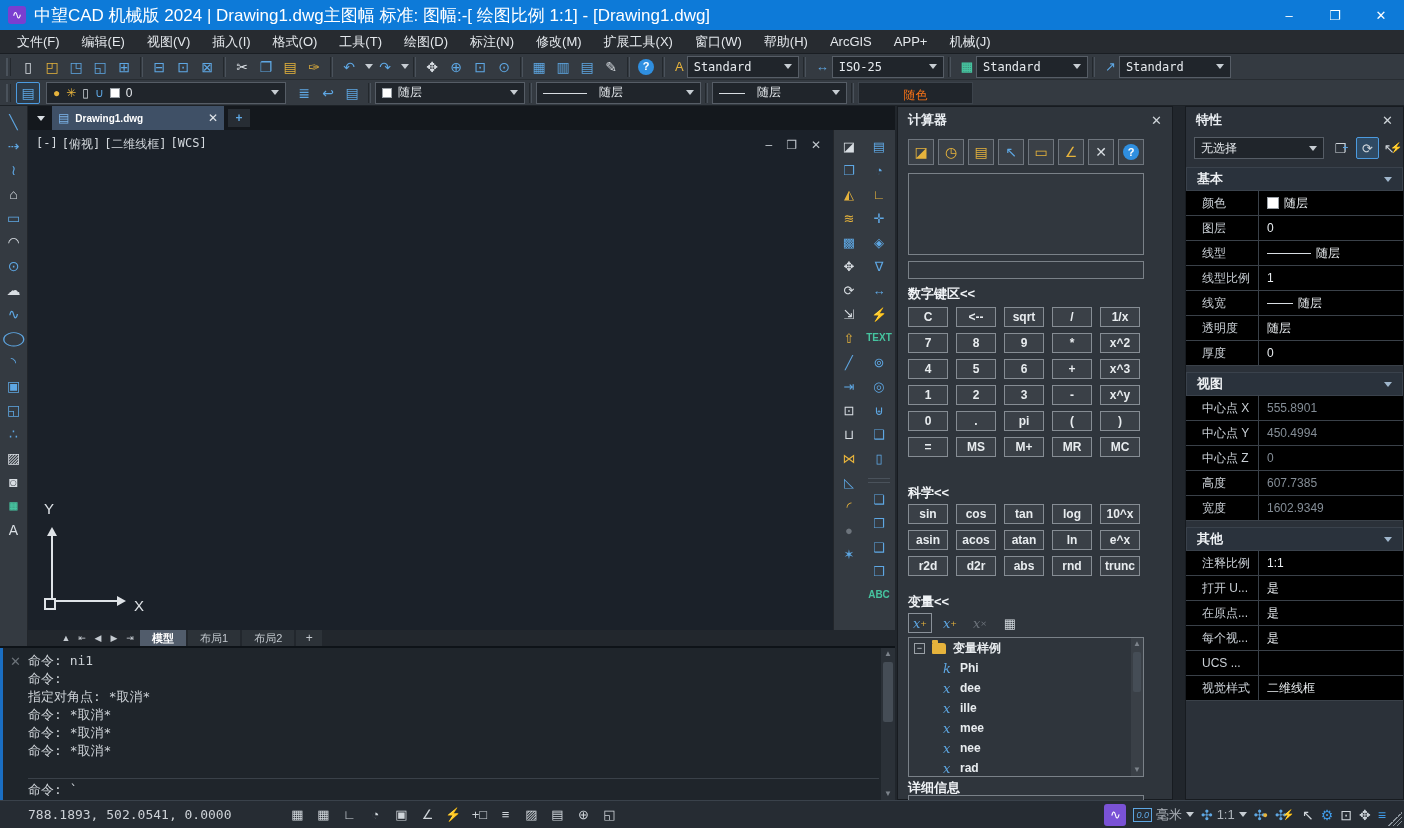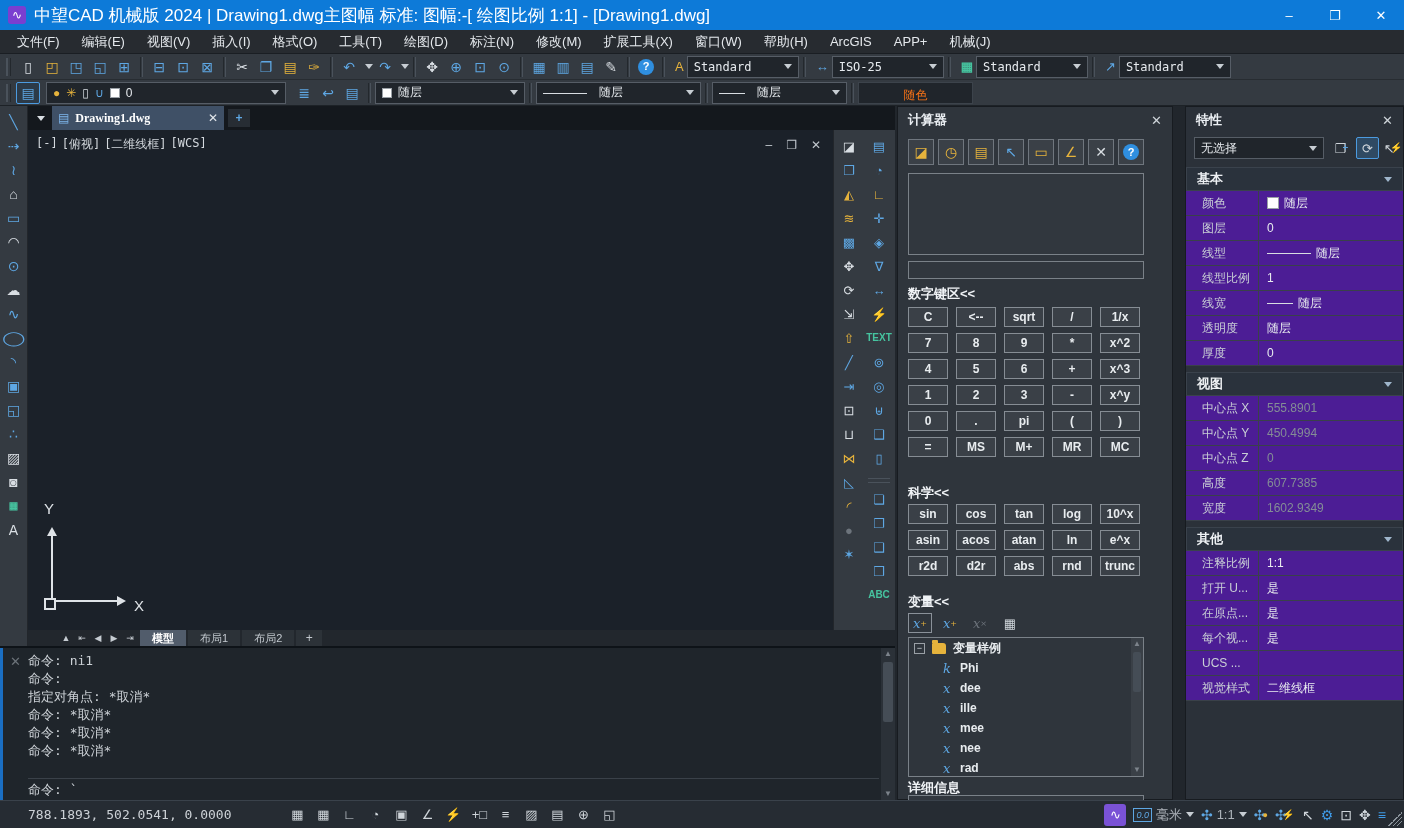--- a/index.html
+++ b/index.html
@@ -56,21 +56,21 @@
   .drawbar { position:absolute; left:0; top:106px; width:28px; height:540px; background:#343a41;
     border-right:1px solid #22262b; display:flex; flex-direction:column; align-items:center; padding-top:4px; }
   .drawbar .ibtn { width:24px; height:24px; }
   .drawbar .ibtn[data-name="ellipse-icon"] span { display:inline-block; transform:scaleX(1.5); }
   
   .main { position:absolute; left:28px; top:106px; width:867px; height:540px; background:#1b2129; }
   .doctabs { position:absolute; left:0; top:0; right:0; height:24px; background:#14181d; display:flex; align-items:center; }
   .tablist { width:18px; height:18px; display:flex; align-items:center; justify-content:center; margin-left:4px; }
   .doctab { height:24px; width:172px; background:#3f5066; display:flex; align-items:center; padding:0 6px; gap:6px; margin-left:2px; }
   .doctab .dwgicon { color:#7db6ec; font-size:12px; }
-  .doctab .tlabel { font-family:Liberation Serif, serif; font-weight:bold; font-size:12px; color:#fff; }
+  .doctab .tlabel { font-family:Liberation Sans, sans-serif; font-weight:bold; font-size:10px; color:#fff; }
   .doctab .tclose { margin-left:auto; color:#e3e7eb; font-size:12px; }
   .newtab { width:22px; height:18px; margin-left:4px; background:#272d34; display:flex; align-items:center; justify-content:center; color:#5ea7e3; font-weight:bold; }
   .canvas { position:absolute; left:0; top:24px; right:62px; bottom:16px; background:#1b2129; overflow:hidden; }
   .vplabel { position:absolute; left:8px; top:6px; display:flex; gap:4px; font-family:"DejaVu Sans Mono",monospace; font-size:12px; color:#d4d9de; }
   .winctl { position:absolute; right:12px; top:8px; display:flex; gap:14px; color:#c2c8ce; font-size:12px; }
   
   .ucs { position:absolute; left:14px; bottom:14px; width:120px; height:116px; }
   .ucs .yline { position:absolute; left:9px; bottom:14px; width:2px; height:66px; background:#dfe3e7; }
   .ucs .yhead { position:absolute; left:5px; bottom:80px; width:0; height:0; border-left:5px solid transparent; border-right:5px solid transparent; border-bottom:9px solid #dfe3e7; }
   .ucs .xline { position:absolute; left:9px; bottom:14px; width:66px; height:2px; background:#dfe3e7; }
@@ -154,21 +154,21 @@
   .pselicons { display:flex; gap:3px; margin-left:auto; }
   .pselicons .ibtn { width:23px; height:22px; font-size:13px; color:#cfd5da; }
   .pselicons .ibtn[data-on="true"] { background:#2f4a63; border:1px solid #4c9be0; }
   .bolt { color:#e6b33c; font-size:10px; margin-left:-4px; }
   .plus { color:#5ea7e3; font-size:10px; margin-left:-4px; }
   .psections { position:absolute; left:0; top:60px; right:0; }
   .sechead { height:24px; background:#2a323c; border:1px solid #3a424c; display:flex; align-items:center;
     padding:0 10px; font-weight:bold; font-size:13px; color:#eef1f4; margin-top:6px; }
   .sechead:first-child { margin-top:0; }
   .sechead .caret { border-top-color:#9fb6cc; }
-  .prow { display:flex; align-items:center; height:25px; background:#4c1d95; border-bottom:1px solid #3a4149; padding-left:16px; }
+  .prow { display:flex; align-items:center; height:25px; background:#000000; border-bottom:1px solid #3a4149; padding-left:16px; }
   .plabel { width:56px; color:#c9cfd5; font-size:12px; flex:none; overflow:hidden; white-space:nowrap; }
   .pval { flex:1; align-self:stretch; display:flex; align-items:center; gap:5px; border-left:1px solid #3a4149; padding-left:8px; color:#e8ecef; overflow:hidden; white-space:nowrap; }
   .pval[data-dim="true"] { color:#848d96; }
   .pval[data-deco="swatch"]::before { content:""; width:10px; height:10px; background:#fff; border:1px solid #9aa0a6; flex:none; }
   .pval[data-deco="line-long"]::before { content:""; width:44px; height:1px; background:#d8dde2; flex:none; }
   .pval[data-deco="line-short"]::before { content:""; width:26px; height:1px; background:#d8dde2; flex:none; }
 </style>
 </head>
 <body>
 

